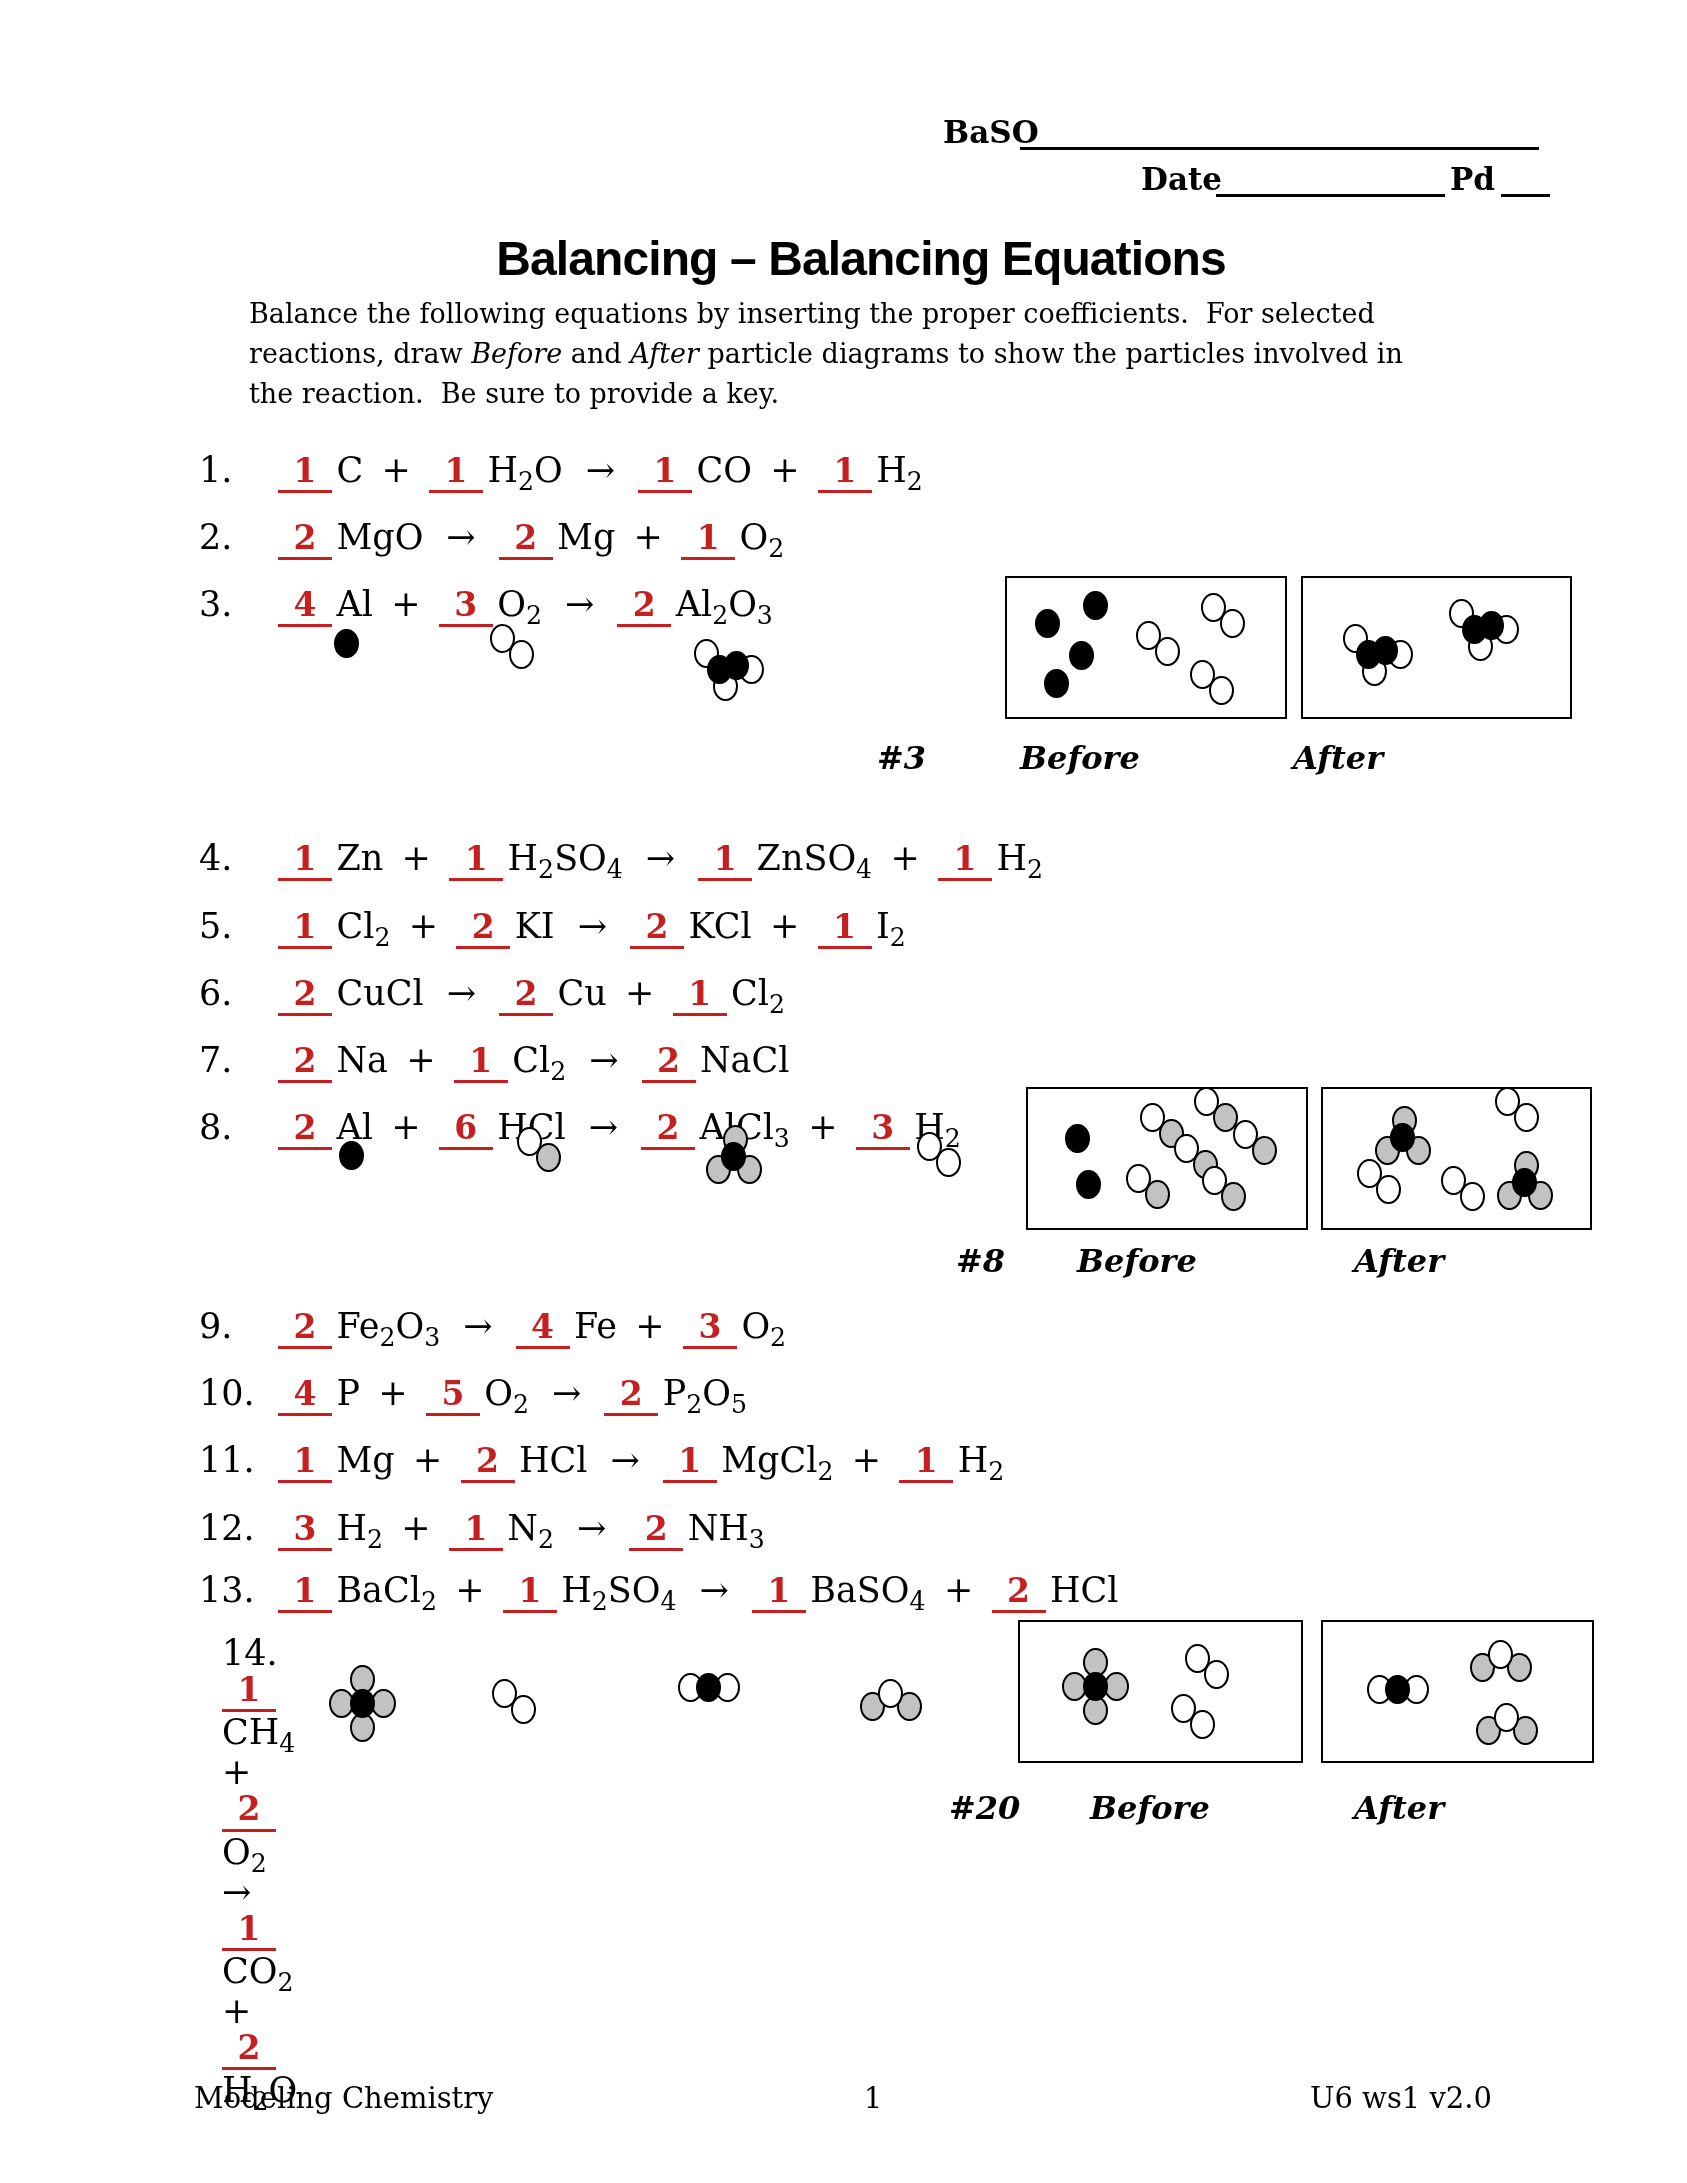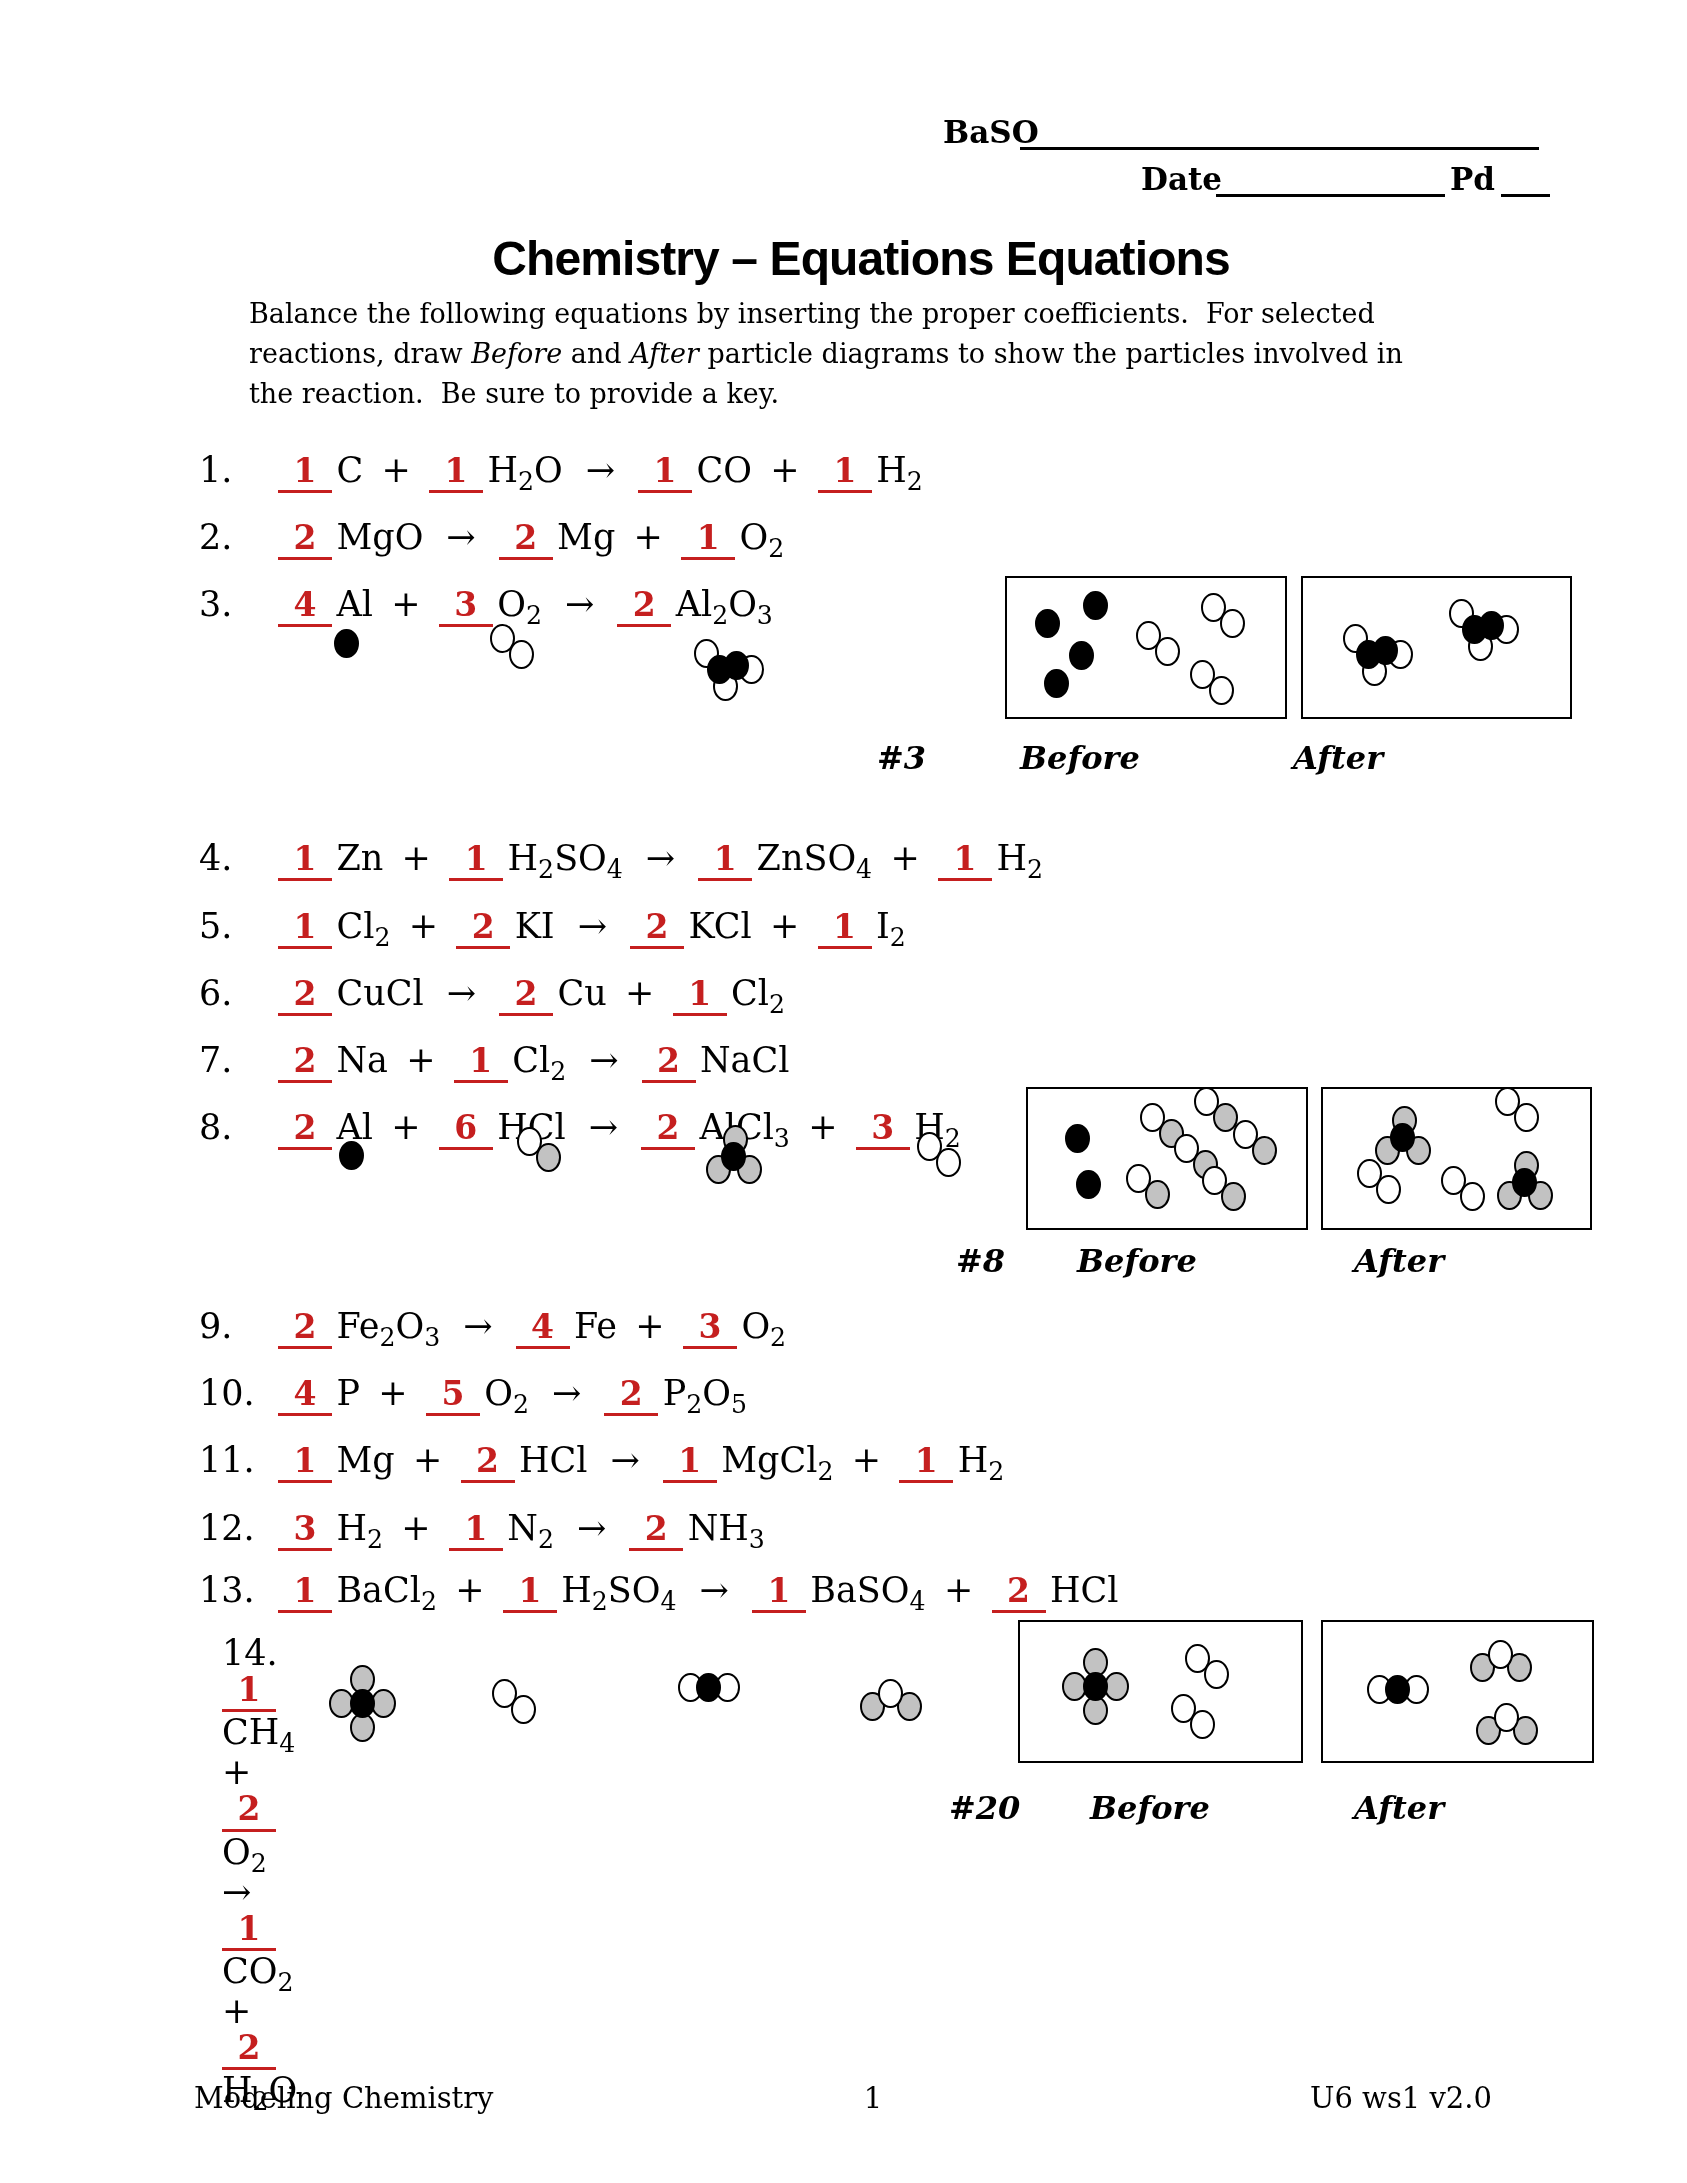--- a/index.html
+++ b/index.html
@@ -34,21 +34,21 @@
 
 <div class="page">
 
   <span class="hdr-label" style="left:943px;top:114px;">BaSO</span>
   <div class="rule" style="left:1020px;top:147px;width:519px;"></div>
   <span class="hdr-label" style="left:1141px;top:161px;">Date</span>
   <div class="rule" style="left:1216px;top:194px;width:229px;"></div>
   <span class="hdr-label" style="left:1450px;top:161px;">Pd</span>
   <div class="rule" style="left:1501px;top:194px;width:49px;"></div>
 
-  <div class="title">Chemistry – Equations Equations</div>
+  <div class="title">Balancing – Balancing Equations</div>
   <div class="intro" id="intro"><span>Balance the following equations by inserting the proper coefficients.  For selected</span><br><span>reactions, draw </span><span class="it">Before</span><span> and </span><span class="it">After</span><span> particle diagrams to show the particles involved in</span><br><span>the reaction.  Be sure to provide a key.</span></div>
 
   <div id="built">
       <div class="eq-row" style="top: 450px;">
         <span class="eq-num">1.</span>
         <span class="coef">1</span>
         <span class="formula">C</span>
         <span class="op">+</span>
         <span class="coef">1</span>
         <span class="formula">H<sub>2</sub>O</span>

